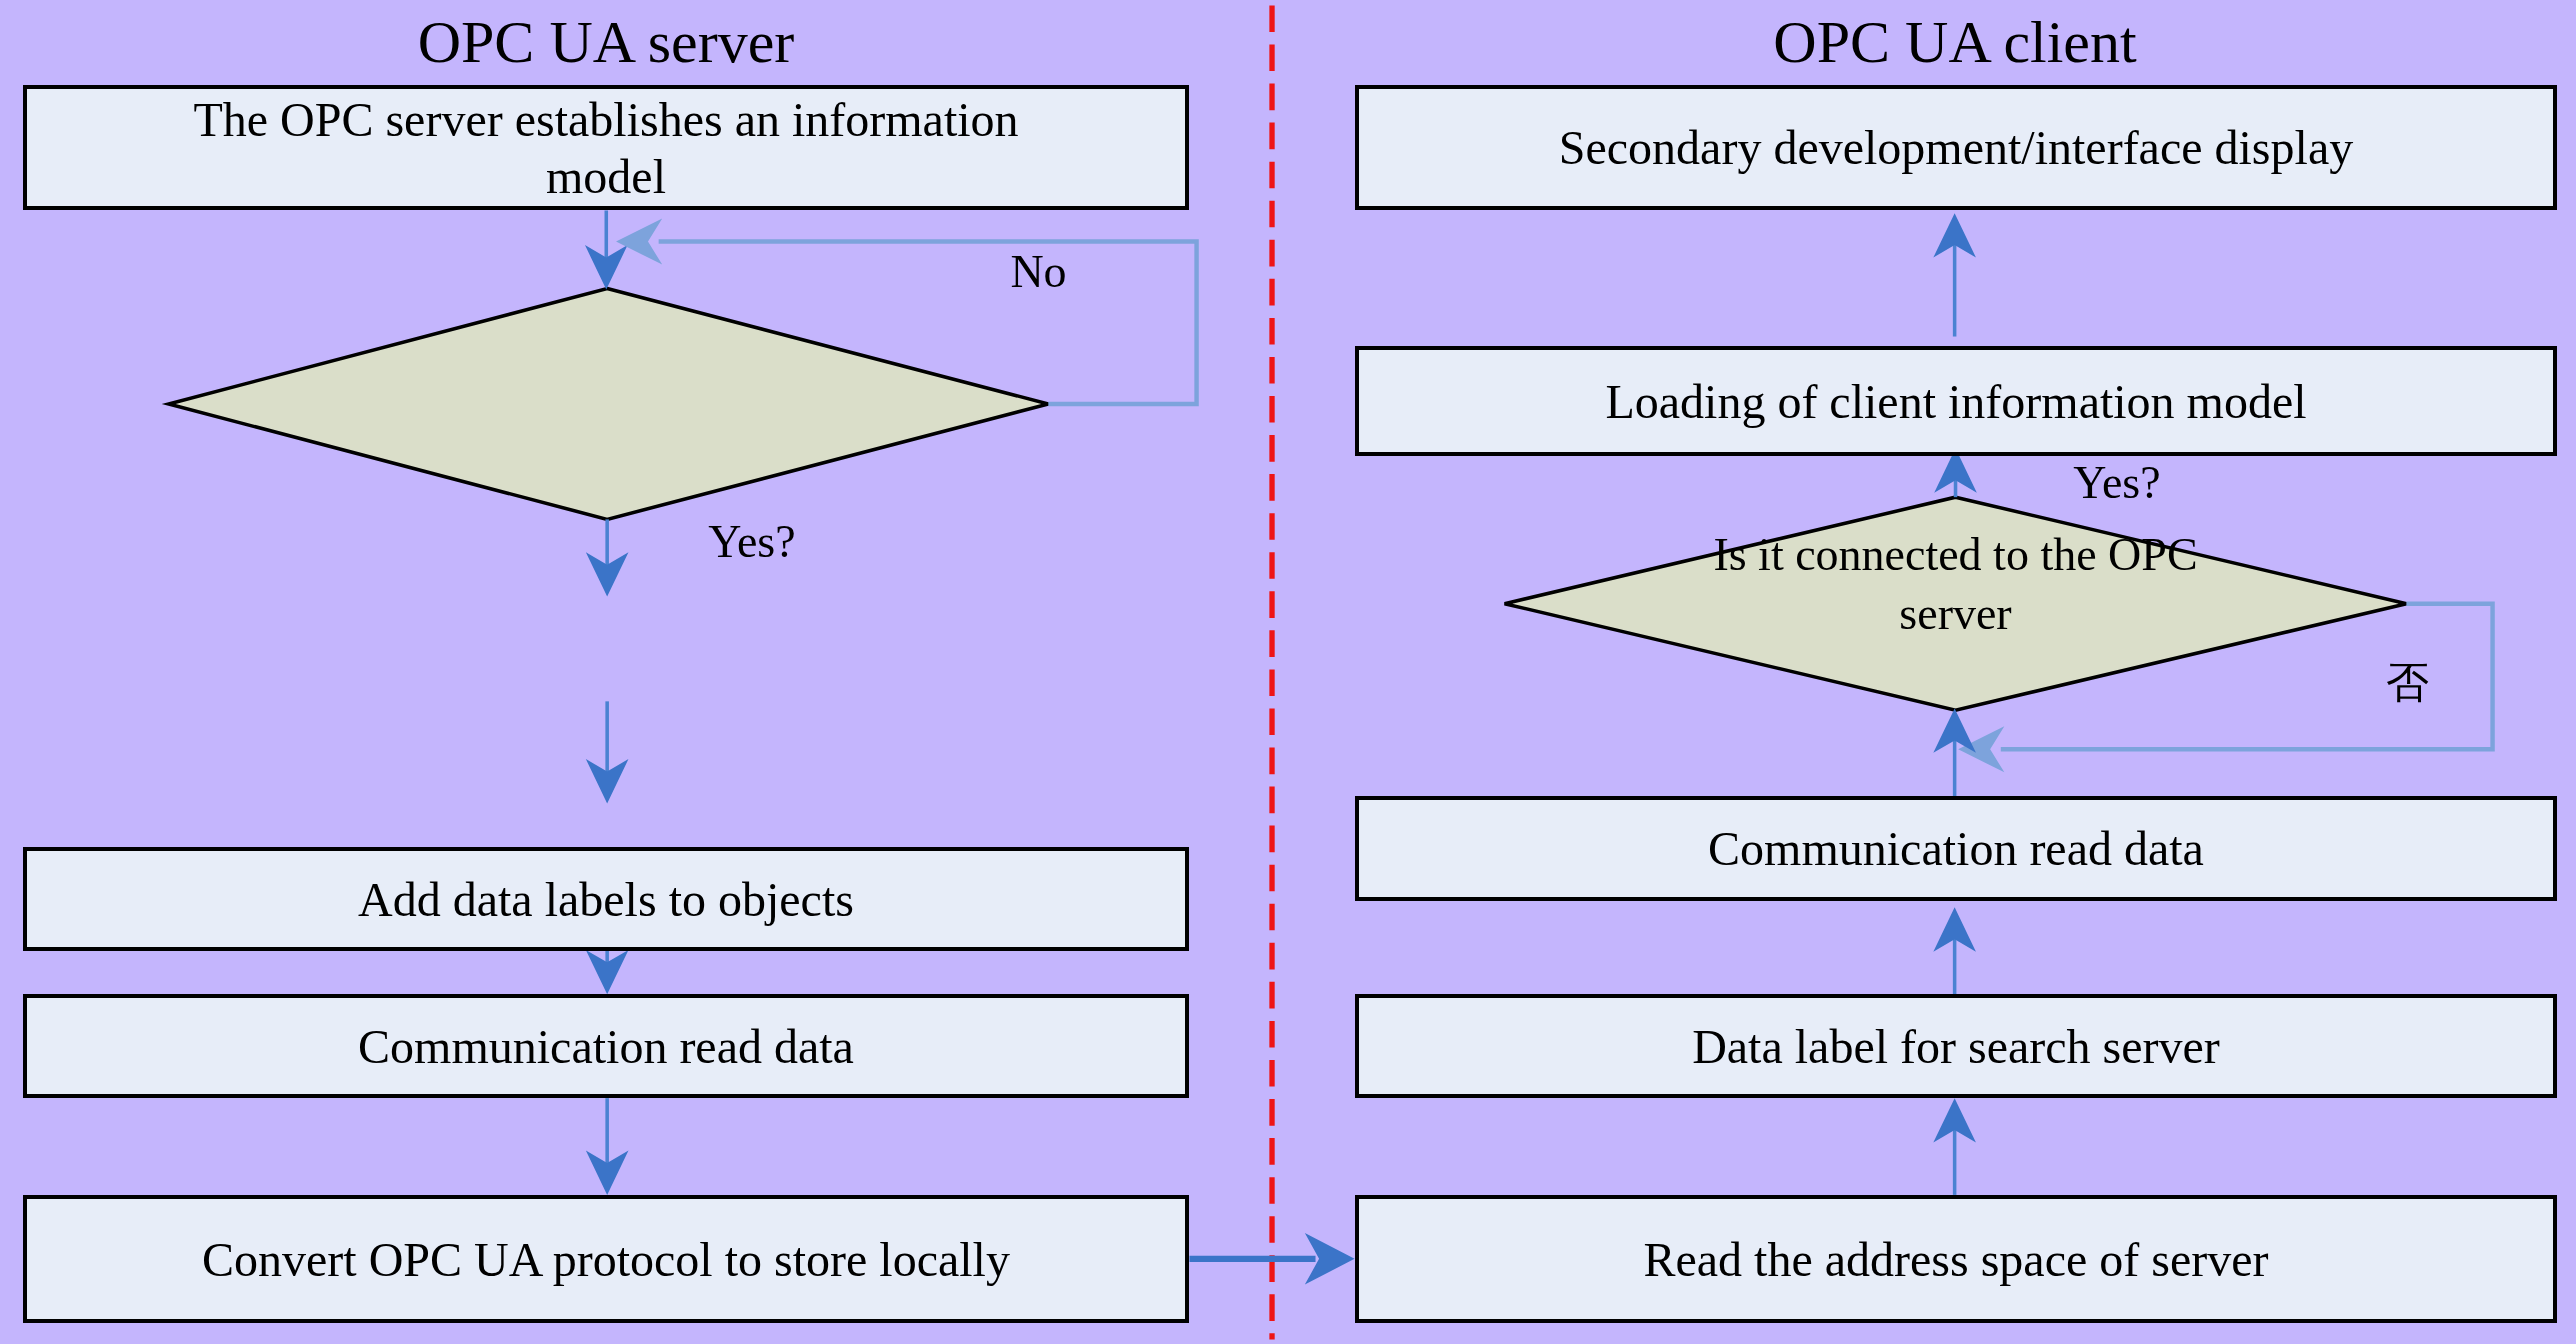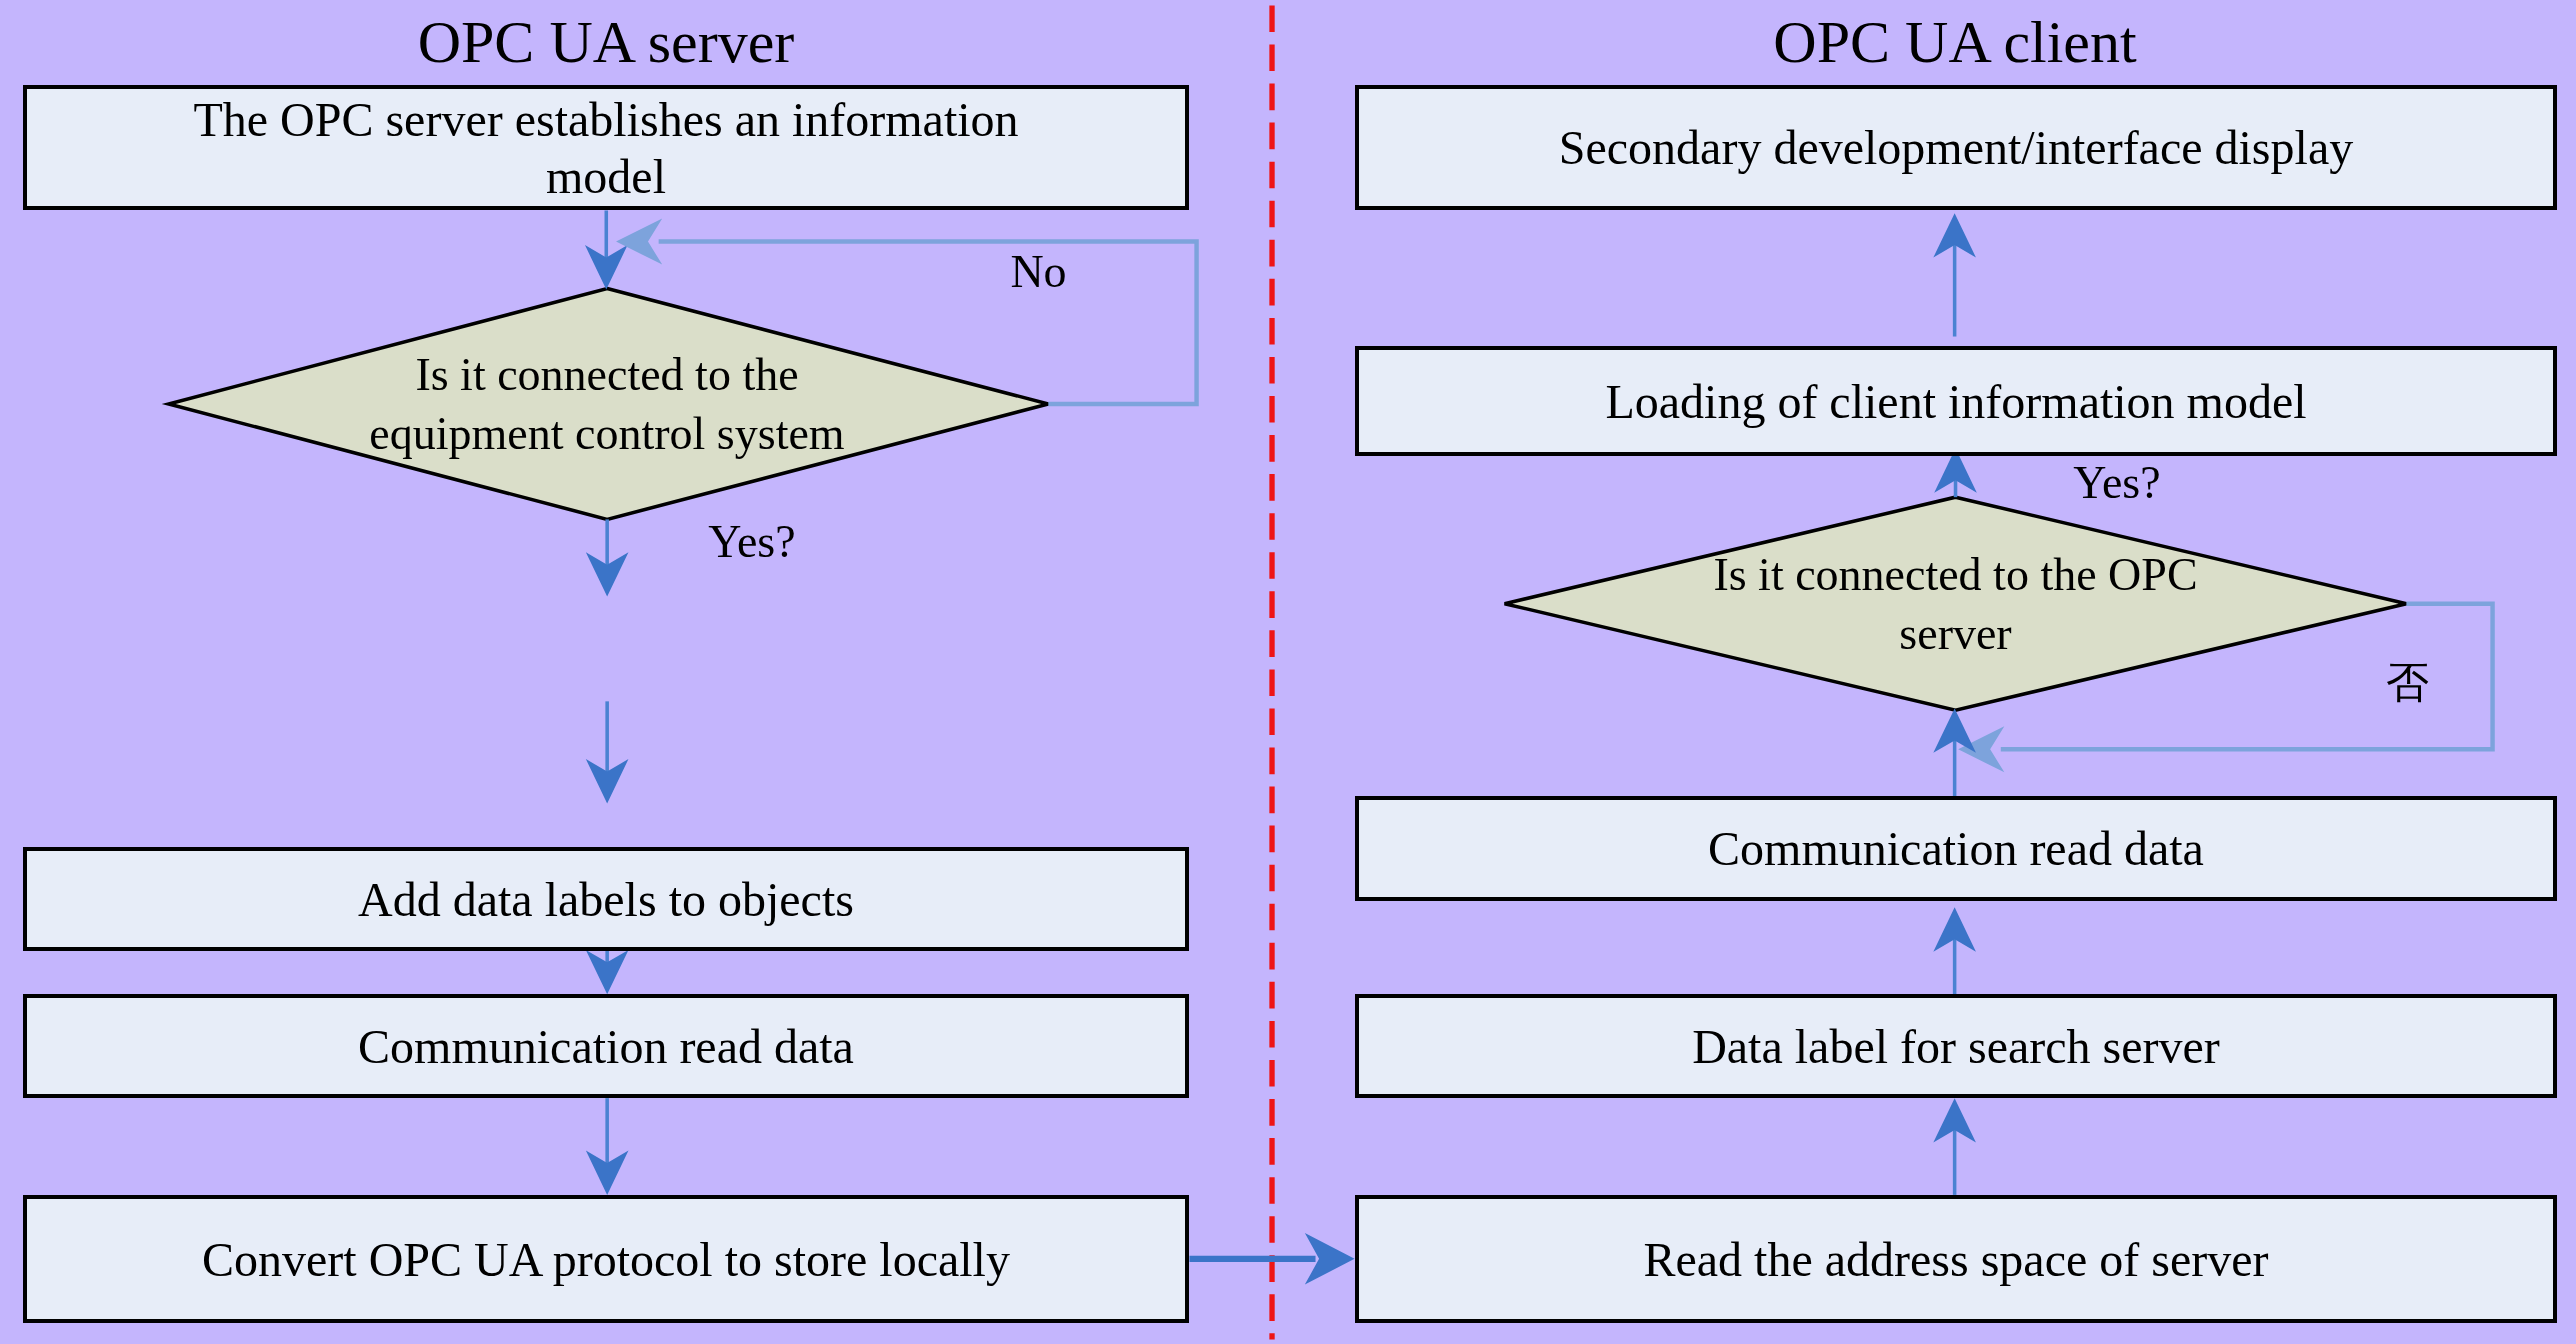--- a/index.html
+++ b/index.html
@@ -102,23 +102,20 @@
     <line x1="2202" y1="1346" x2="2202" y2="1269" style="stroke:var(--line-blue);stroke-width:4;"></line>
     <polygon points="2202,1237 2178,1287 2202,1273 2226,1287" style="fill:var(--arrow-blue);"></polygon>
   </svg>
 
   <div class="title" style="left:251px;top:7px;width:710px;">OPC UA server</div>
 
   <div class="box" style="left:23px;top:85px;width:1166px;height:125px;">
     <span class="inner" style="width:852px;">The OPC server establishes an information model</span>
   </div>
 
-  <div class="dtext" style="left:314px;top:339px;width:586px;height:130px;">
-    <span>Is it connected to the equipment control system</span>
-  </div>
 
   <div class="lbl" style="left:994px;top:247px;width:89px;">No</div>
 
   <div class="lbl" style="left:681px;top:517px;width:142px;">Yes?</div>
 
 
   <div class="box" style="left:23px;top:803px;width:1166px;height:104px;margin-top:44px;">
     <span class="inner">Add data labels to objects</span>
   </div>
 
@@ -135,21 +132,21 @@
   <div class="box" style="left:1355px;top:85px;width:1202px;height:125px;">
     <span class="inner">Secondary development/interface display</span>
   </div>
 
   <div class="box" style="left:1355px;top:346px;width:1202px;height:110px;">
     <span class="inner">Loading of client information model</span>
   </div>
 
   <div class="lbl" style="left:2046px;top:458px;width:142px;">Yes?</div>
 
-  <div class="dtext" style="left:1689px;top:539px;width:533px;height:130px;">
+  <div class="dtext" style="left:1689px;top:519px;width:533px;height:130px;">
     <span>Is it connected to the OPC server</span>
   </div>
 
   <div class="lbl cn" style="left:2363px;top:657px;width:89px;">否</div>
 
   <div class="box" style="left:1355px;top:796px;width:1202px;height:105px;">
     <span class="inner">Communication read data</span>
   </div>
 
   <div class="box" style="left:1355px;top:994px;width:1202px;height:104px;">

